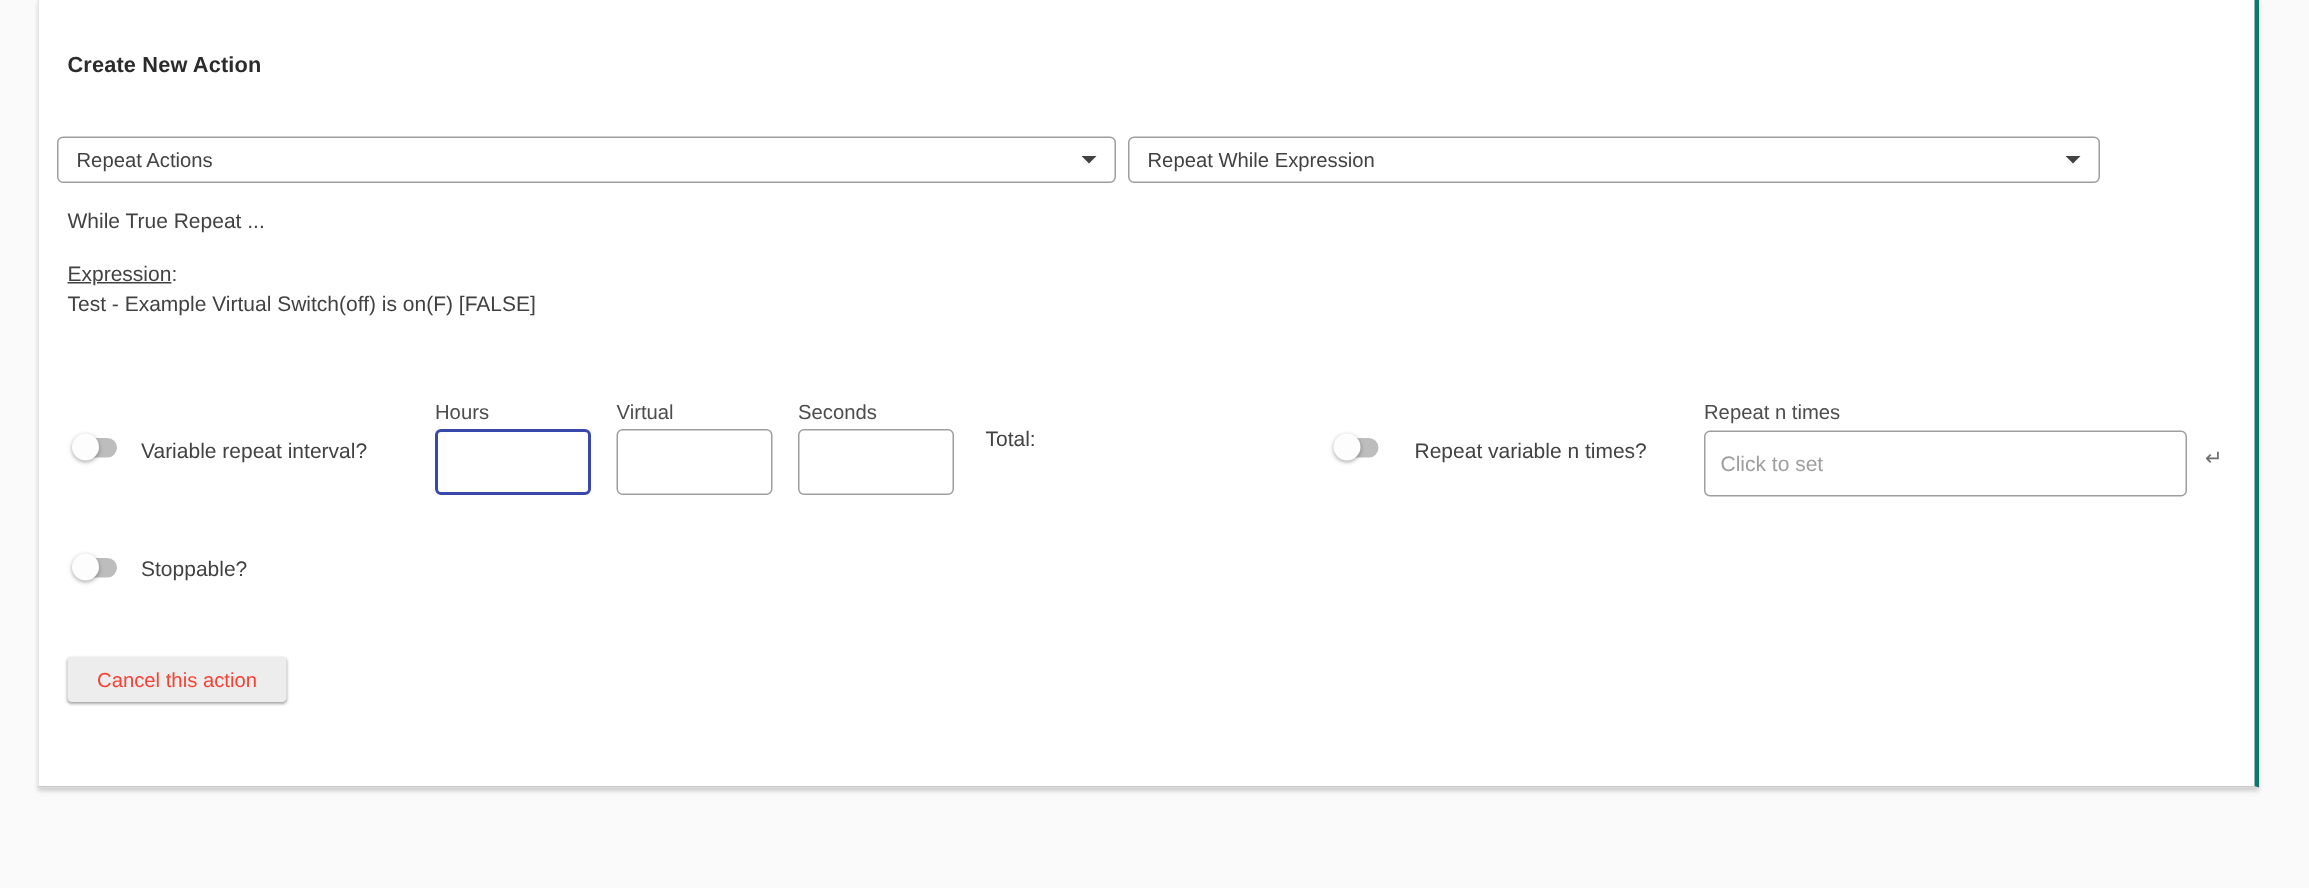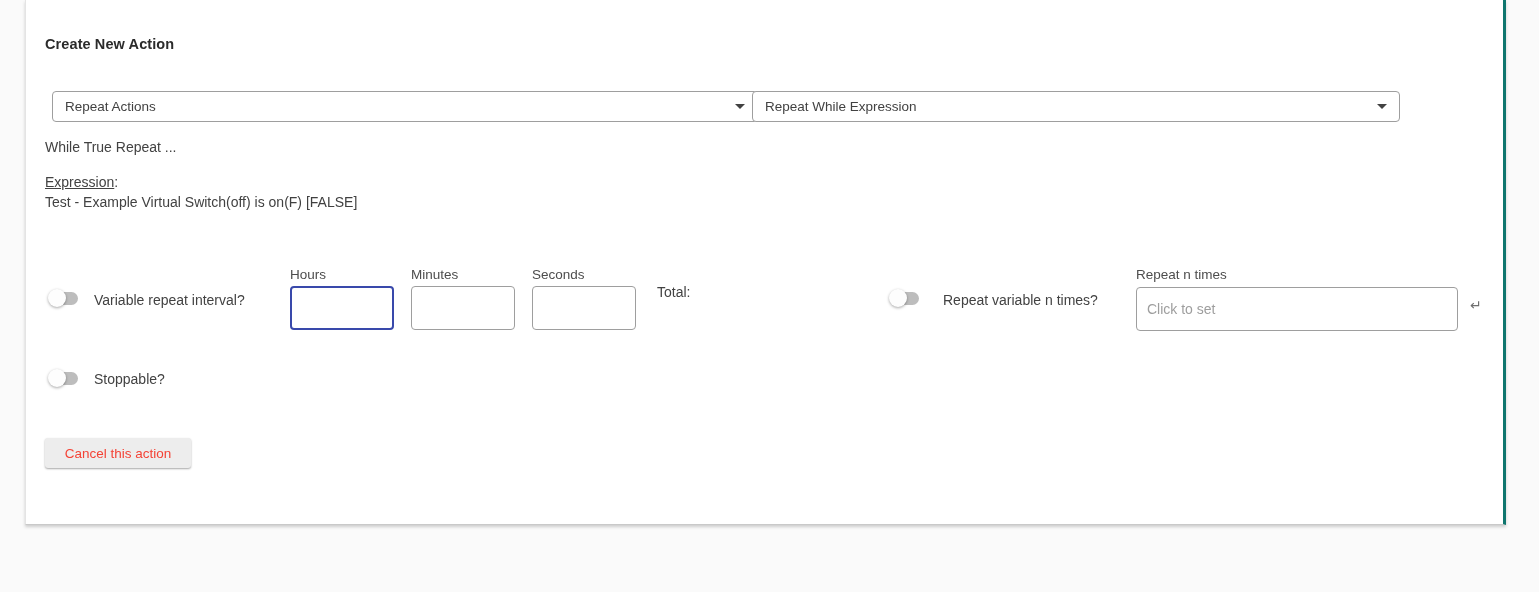--- a/index.html
+++ b/index.html
@@ -28,21 +28,21 @@
   .select-box {
     position: absolute; top: 91px; height: 31px;
     background: #fff;
     border: 1px solid #9e9e9e;
     border-radius: 4px;
     display: flex; align-items: center; justify-content: space-between;
     padding: 0 12px;
     font-size: 13.5px; color: #424242;
     cursor: pointer;
   }
-  .select-box.first  { left: 26px;  width: 706px; }
+  .select-box.first  { left: 12px;  width: 706px; }
   .select-box.second { left: 726px; width: 648px; }
   .dd-arrow {
     width: 0; height: 0;
     border-left: 5px solid transparent;
     border-right: 5px solid transparent;
     border-top: 5px solid #424242;
     margin-left: 10px;
   }
   .while-text {
     position: absolute; left: 19px; top: 139px;
@@ -144,21 +144,21 @@
 
   <div class="switch" style="left:22px; top:289px;">
     <span class="track"></span>
     <span class="thumb"></span>
   </div>
   <div class="toggle-label" style="left:68px; top:292px;">Variable repeat interval?</div>
 
   <div class="field-label" style="left:264px;">Hours</div>
   <input class="text-input time-input focused" style="left: 264px;" value="">
 
-  <div class="field-label" style="left:385px;">Minutes</div>
+  <div class="field-label" style="left:385px;">Virtual</div>
   <input class="text-input time-input" style="left: 385px;" value="">
 
   <div class="field-label" style="left:506px;">Seconds</div>
   <input class="text-input time-input" style="left: 506px;" value="">
 
   <div class="total-label">Total:</div>
 
   <div class="switch" style="left:863px; top:289px;">
     <span class="track"></span>
     <span class="thumb"></span>

